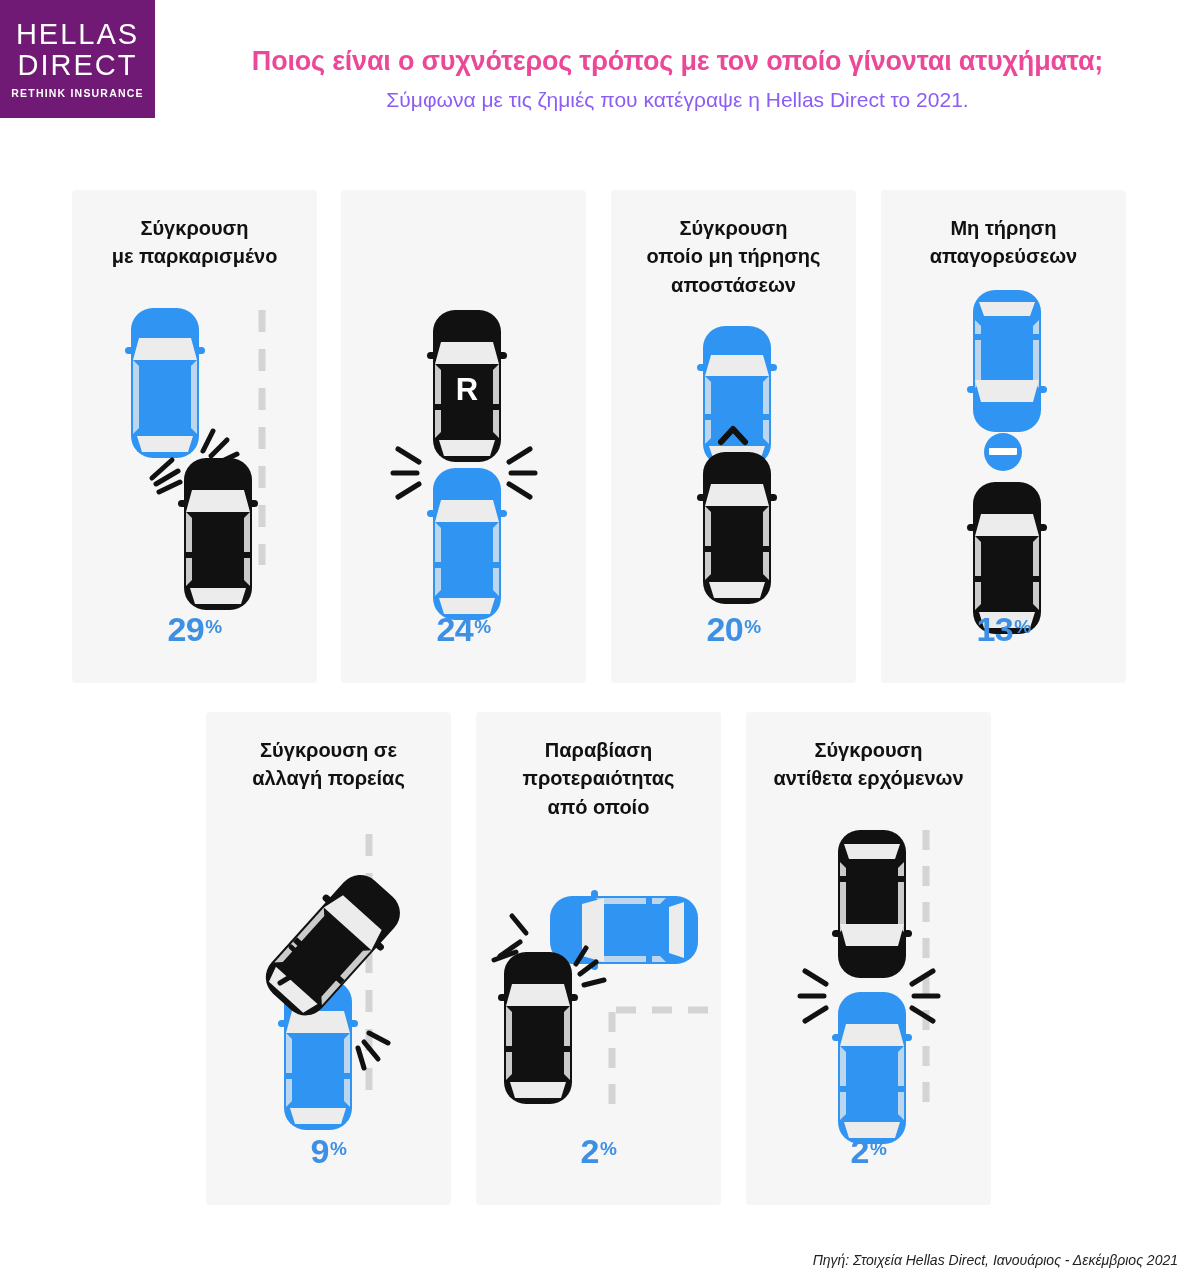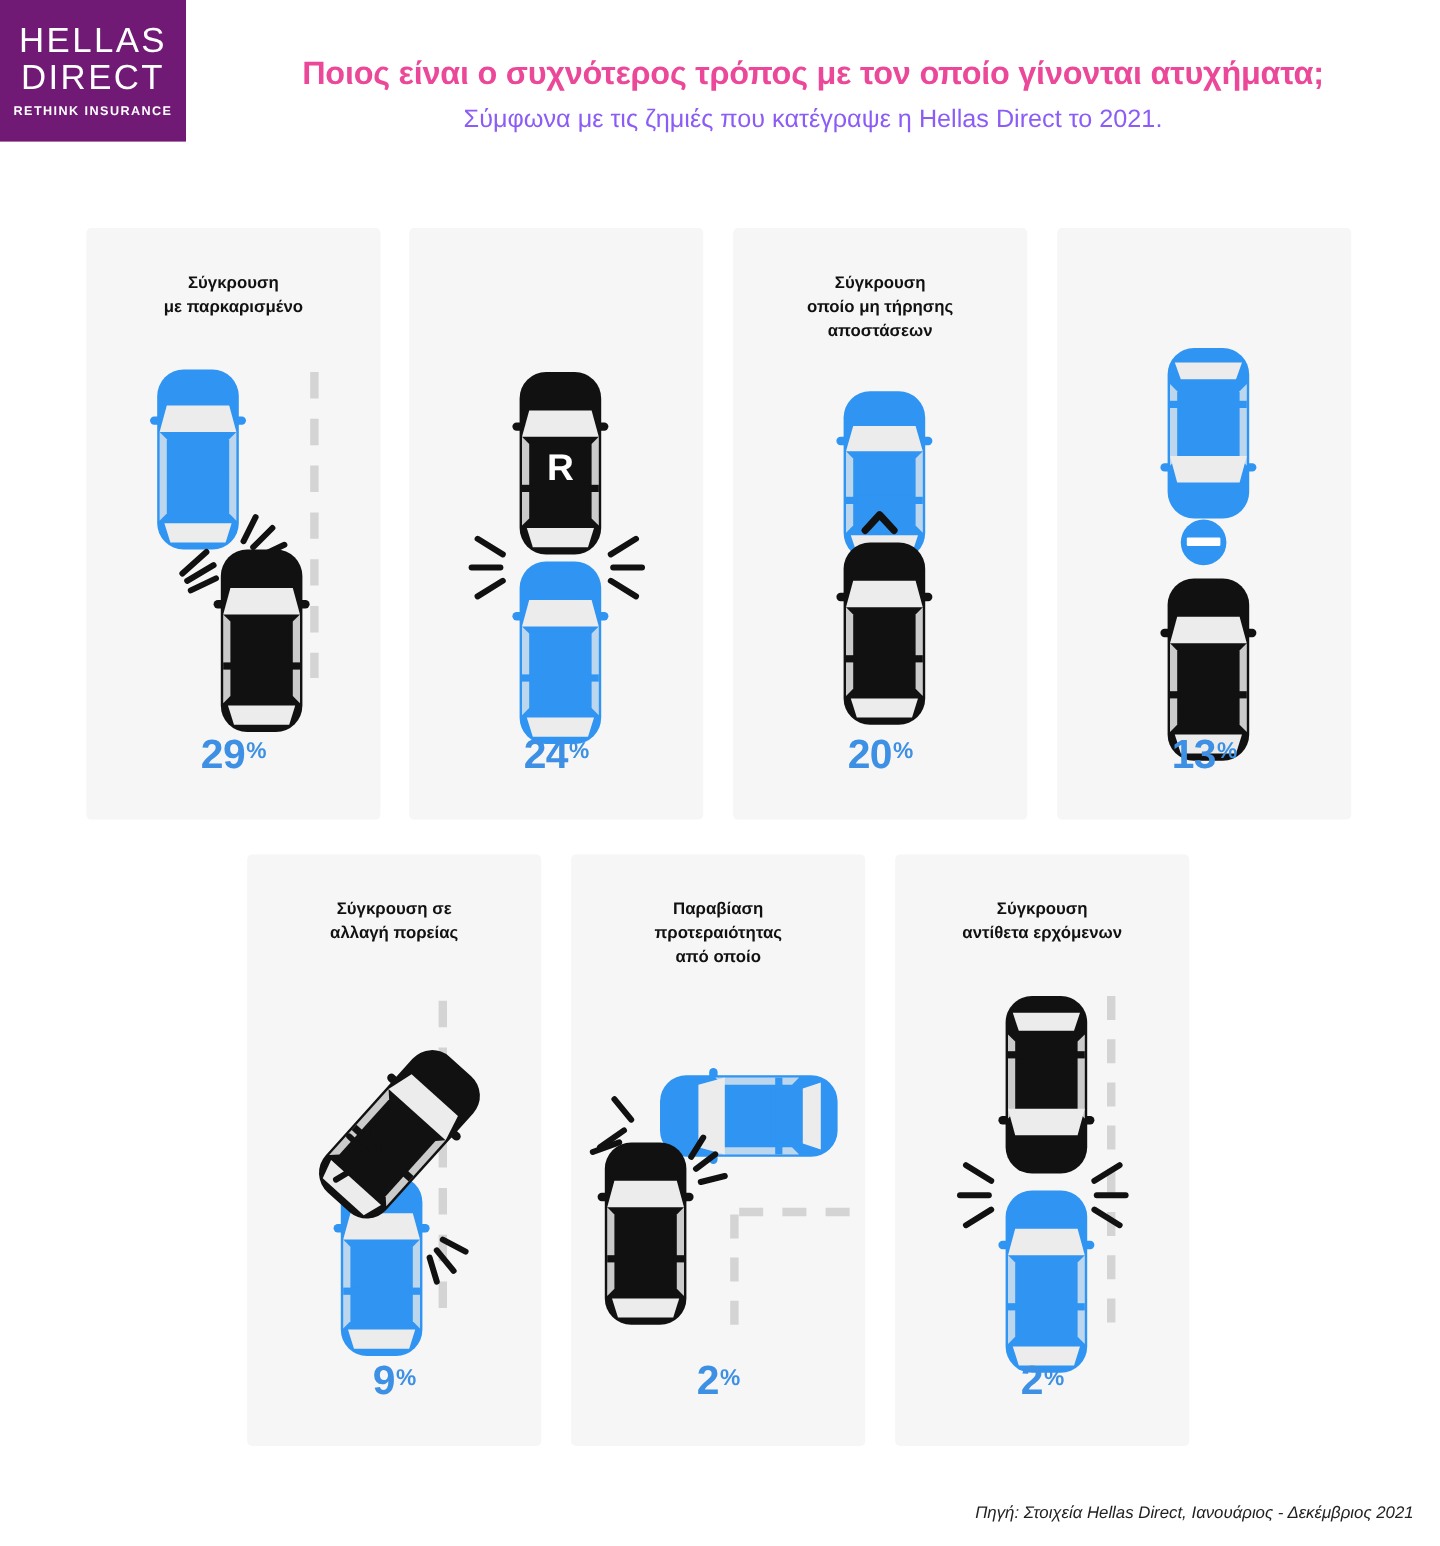--- a/index.html
+++ b/index.html
@@ -69,23 +69,23 @@
   .card {
     position: absolute;
     background: #f6f6f6;
     border-radius: 4px;
     box-sizing: border-box;
   }
   .card-title {
     position: absolute;
     left: 0;
     right: 0;
-    top: 36px;
+    top: 24px;
     text-align: center;
-    font-size: 14px;
+    font-size: 20px;
     font-weight: 700;
     color: #111111;
     line-height: 1.42;
     padding: 0 8px;
     box-sizing: border-box;
   }
   .card-pct {
     position: absolute;
     left: 0;
     right: 0;
@@ -262,20 +262,24 @@
         <rect x="63" y="94" width="9" height="6" fill="#111111"></rect>
       </g>
     </svg>
   </div>
   <div class="card-pct">
     <span>20</span><span class="sym">%</span>
   </div>
 </div>
 
 <div class="card" style="left:881px; top:190px; width:245px; height:493px;">
+  <div class="card-title">
+    <span>Μη τήρηση</span><br>
+    <span>απαγορεύσεων</span>
+  </div>
   <div class="scene">
     <svg width="245" height="493" viewBox="0 0 245 493" xmlns="http://www.w3.org/2000/svg">
 
       <g transform="translate(86,100)">
         <rect x="6" y="0" width="68" height="142" rx="22" fill="#2f94f2"></rect>
         <rect x="0" y="96" width="80" height="7" rx="3.5" fill="#2f94f2"></rect>
         <path d="M14 112 h52 l6 -22 h-64 z" fill="#ececec"></path>
         <rect x="14" y="54" width="52" height="32" fill="#2f94f2"></rect>
         <path d="M12 12 h56 l-5 14 h-46 z" fill="#ececec"></path>
         <path d="M8 30 l6 6 v56 l-6 6 z" fill="#ececec" opacity="0.75"></path>

